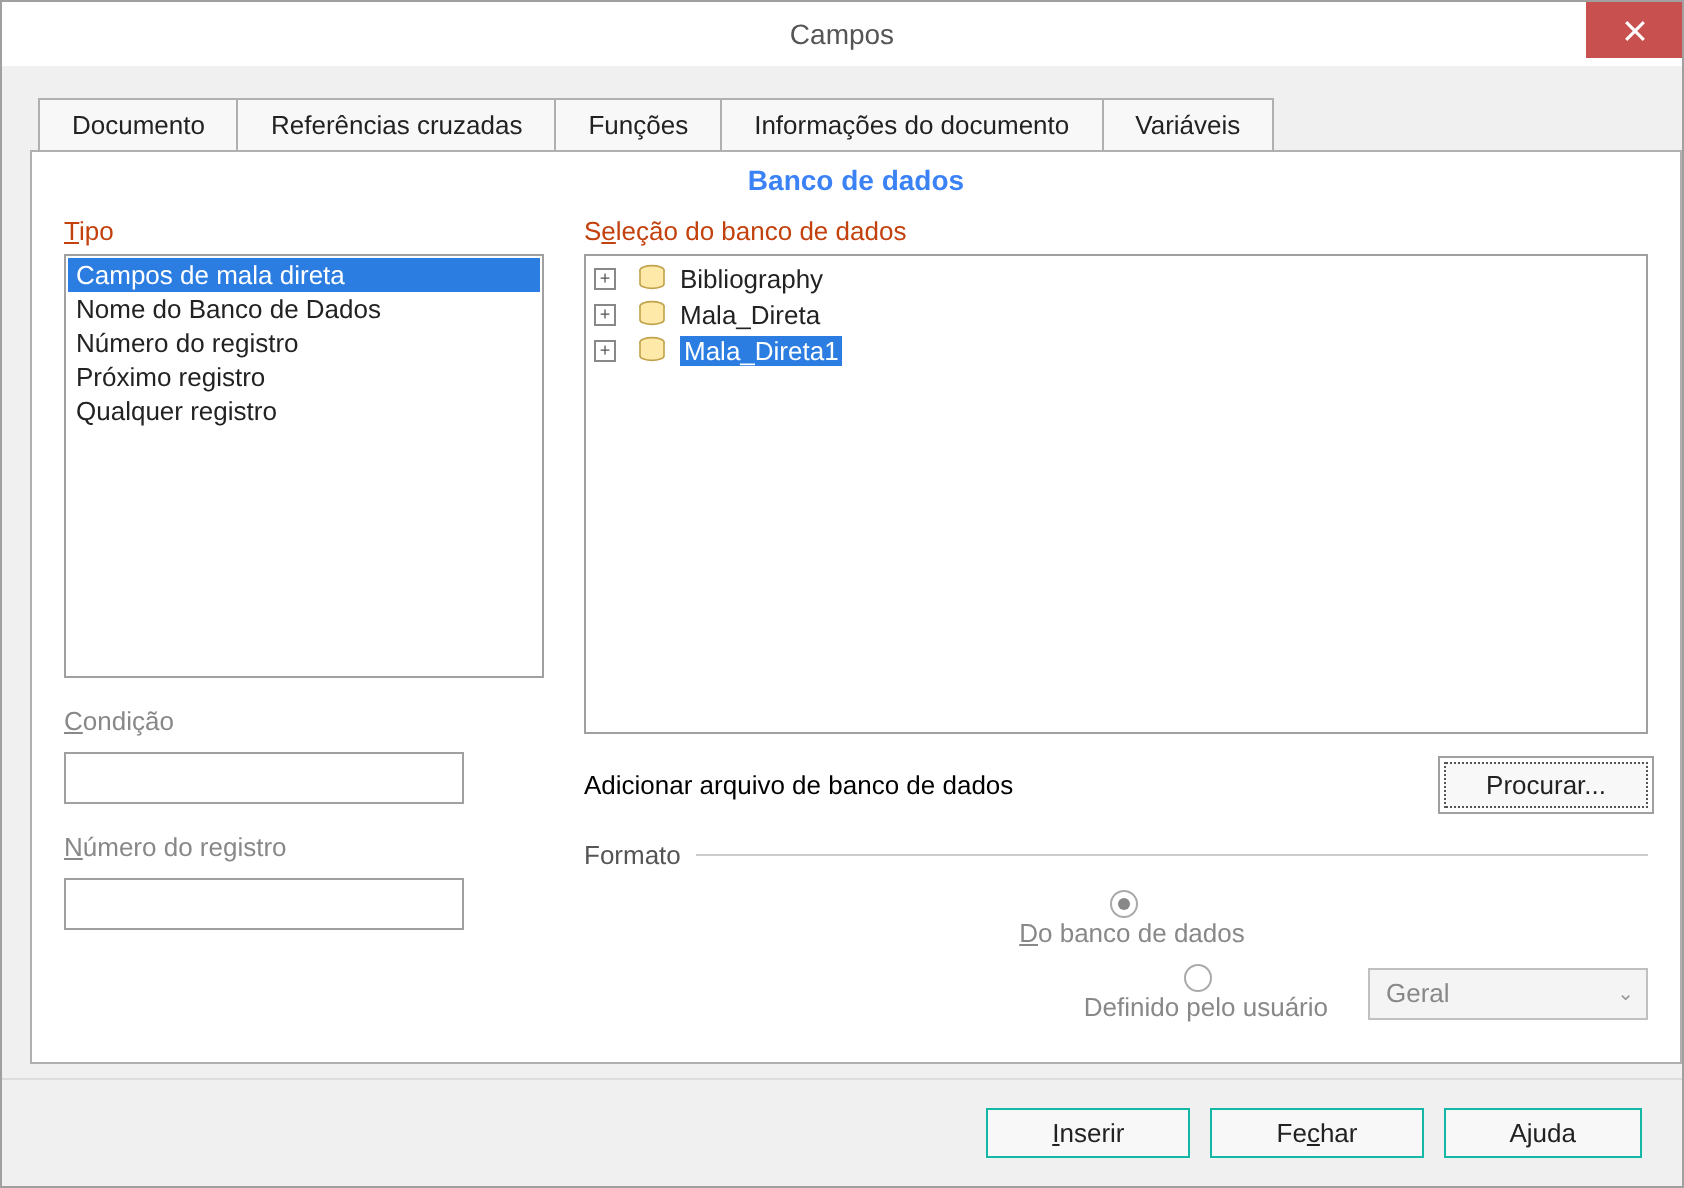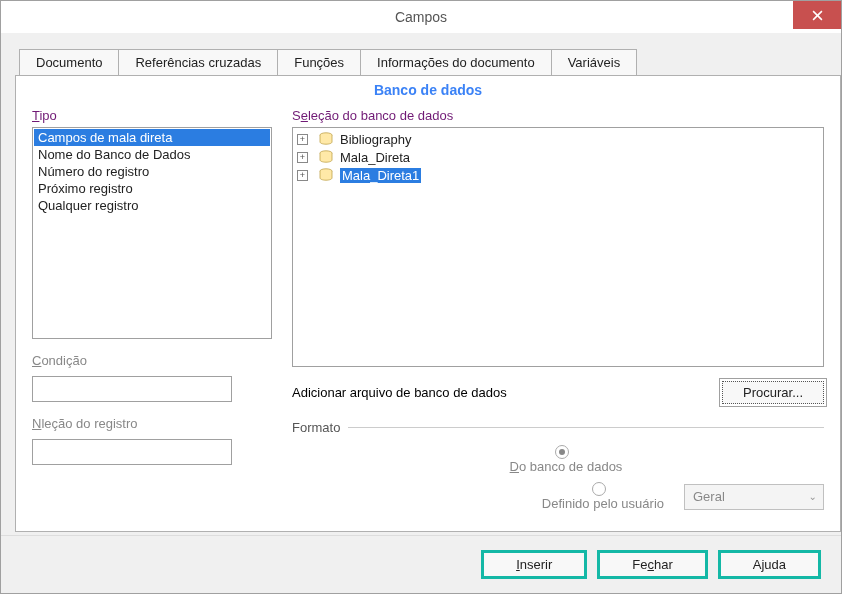--- a/index.html
+++ b/index.html
@@ -11,34 +11,34 @@
 .close-btn svg { width: 11px; height: 11px; }
 .dialog-body { padding: 10px 0 14px 14px; }
 .tabs { display: flex; border-bottom: 1px solid #b0b0b0; background: #f0f0f0; margin-top: 6px; }
 .tab { padding: 5px 16px; border: 1px solid #b0b0b0; border-bottom: none; background: #f8f8f8; margin-right: -1px; cursor: pointer; color: #222; position: relative; }
 .tab:first-child { margin-left: 4px; }
 .tab-panel-title { text-align: center; font-weight: bold; color: #3b82f6; padding: 6px 0 10px 0; font-size: 14px; }
 .content { background: #fff; border: 1px solid #b0b0b0; border-top: none; padding: 0 16px 16px 16px; }
 .columns { display: flex; gap: 20px; }
 .col-left { width: 240px; }
 .col-right { flex: 1; }
-.section-label { color: #701a75; margin-bottom: 4px; }
+.section-label { color: #c2410c; margin-bottom: 4px; }
 .listbox { border: 1px solid #a0a0a0; height: 212px; background: #fff; overflow: auto; padding: 1px; }
 .list-item { padding: 1px 4px; cursor: pointer; color: #222; white-space: nowrap; }
 .list-item.selected { background: #2b7de1; color: #fff; }
 .treebox { border: 1px solid #a0a0a0; height: 240px; background: #fff; overflow: auto; padding: 2px; }
 .tree-item { display: flex; align-items: center; padding: 1px 2px; cursor: pointer; }
 .tree-expand { width: 11px; height: 11px; border: 1px solid #888; display: flex; align-items: center; justify-content: center; font-size: 9px; line-height: 1; margin-right: 10px; color: #555; background: #fff; }
 .tree-icon { width: 16px; height: 16px; margin-right: 6px; display: inline-flex; align-items: center; justify-content: center; }
 .tree-label { color: #222; }
 .tree-label.selected { background: #2b7de1; color: #fff; padding: 0 2px; }
 .form-row { margin-top: 14px; }
 .text-input { width: 200px; height: 26px; border: 1px solid #a0a0a0; background: #fff; padding: 2px 4px; margin-top: 4px; }
 .add-db-row { display: flex; align-items: center; justify-content: space-between; margin-top: 14px; }
-.btn { border: 3px solid #14b8a6; background: #f8f8f8; padding: 4px 32px; cursor: pointer; color: #222; min-width: 90px; text-align: center; }
+.btn { border: 1px solid #14b8a6; background: #f8f8f8; padding: 4px 32px; cursor: pointer; color: #222; min-width: 90px; text-align: center; }
 .btn-browse { border: 1px dotted #555; outline: 1px solid #a0a0a0; outline-offset: 2px; padding: 3px 20px; }
 .fieldset-label { color: #555; margin-top: 16px; margin-bottom: 6px; display: flex; align-items: center; }
 .fieldset-label::after { content: ""; flex: 1; border-top: 1px solid #ccc; margin-left: 8px; }
 .radio-row { display: flex; align-items: center; padding: 4px 0 4px 16px; color: #888; flex-direction: column; }
 .radio { width: 14px; height: 14px; border: 1px solid #aaa; border-radius: 50%; margin-right: 8px; display: inline-flex; align-items: center; justify-content: center; background: #fff; }
 .radio.checked::after { content: ""; width: 6px; height: 6px; background: #888; border-radius: 50%; }
 .format-row { display: flex; align-items: center; justify-content: flex-end; gap: 20px; }
 .select { width: 140px; height: 26px; border: 1px solid #c0c0c0; background: #f4f4f4; color: #888; display: flex; align-items: center; justify-content: space-between; padding: 0 6px 0 8px; }
 .select-chevron { font-size: 10px; color: #999; }
 .footer { display: flex; justify-content: flex-end; gap: 10px; padding: 14px 20px; background: #f0f0f0; position: absolute; bottom: 0; left: 0; right: 0; border-top: 1px solid #ddd; }
@@ -89,21 +89,21 @@
 
           <div class="form-row">
             <div class="section-label" style="color:#888">
               <span class="underline-key">C</span><span>ondição</span>
             </div>
             <input class="text-input" value="" style="">
           </div>
 
           <div class="form-row">
             <div class="section-label" style="color:#888">
-              <span class="underline-key">N</span><span>leção do registro</span>
+              <span class="underline-key">N</span><span>úmero do registro</span>
             </div>
             <input class="text-input" value="" style="">
           </div>
         </div>
 
         <div class="col-right">
           <div class="section-label">S<span class="underline-key">e</span>leção do banco de dados</div>
 
           <div class="treebox">
             <div class="tree-item">

